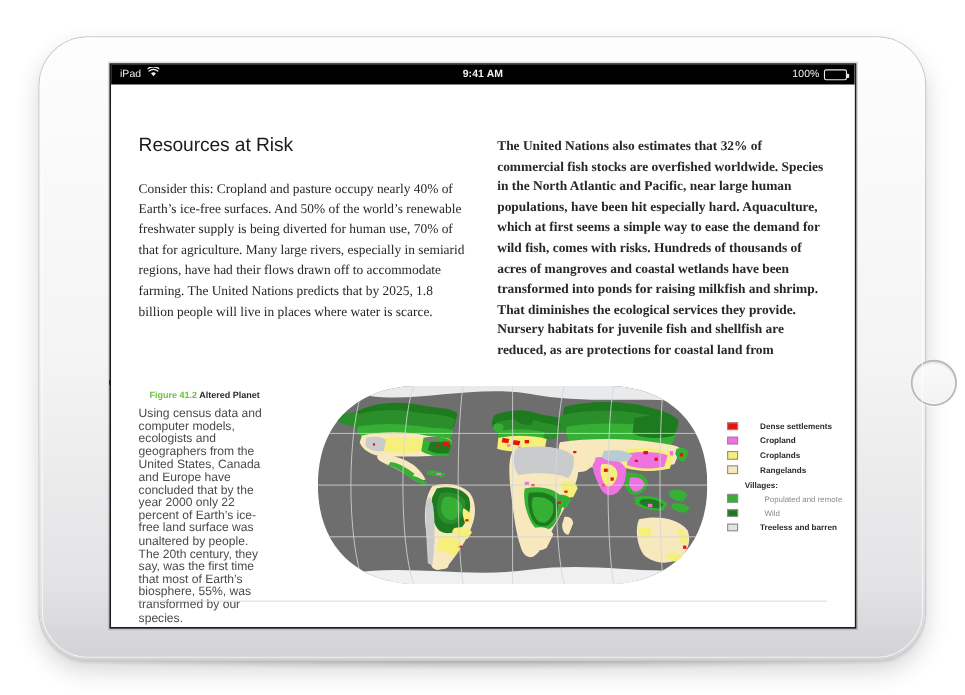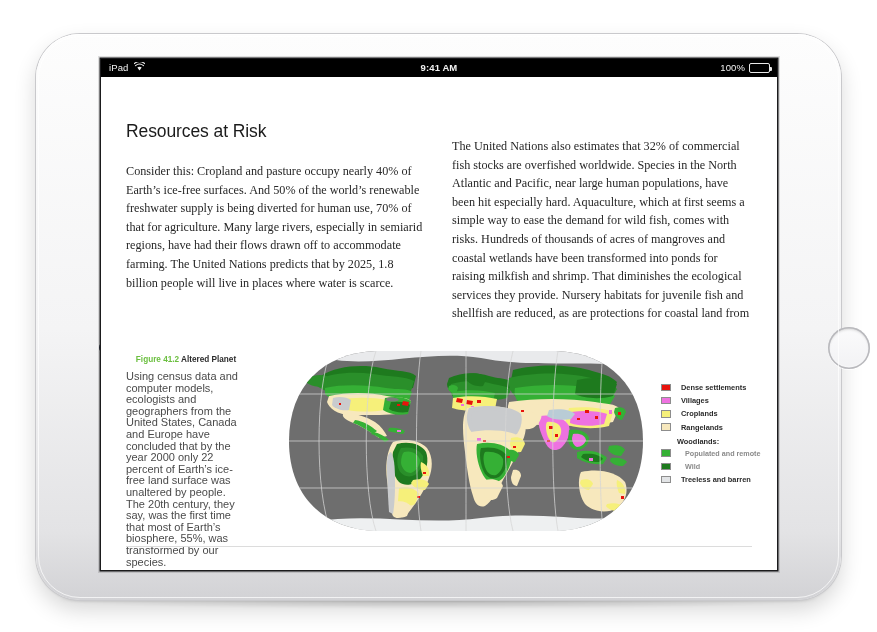--- a/index.html
+++ b/index.html
@@ -181,21 +181,21 @@
   }
 
   .body-text {
     font-family: "Liberation Serif", serif;
     font-size: 12.2px;
     line-height: 18.6px;
     color: #272727;
     margin: 0;
     text-align: left;
   }
-  .col-right .body-text { margin-top: 16px; }
+  .col-right .body-text { margin-top: 2px; font-weight: bold; }
 
   
   .figure {
     position: absolute;
     left: 25px;
     top: 277px;
     width: 626px;
     height: 180px;
   }
 
@@ -233,21 +233,21 @@
   
   .legend {
     position: absolute;
     left: 535px;
     top: 29px;
     width: 110px;
   }
   .legend-row {
     display: flex;
     align-items: center;
-    gap: 10px;
+    gap: 20px;
     margin-bottom: 4.2px;
     height: 9px;
   }
   .swatch {
     width: 10px;
     height: 7.5px;
     border: 1px solid #8d8d8d;
     box-sizing: border-box;
     flex: 0 0 auto;
   }
@@ -259,21 +259,21 @@
     white-space: nowrap;
   }
   .legend-group-head {
     font-size: 7.4px;
     font-weight: bold;
     color: #2b2b2b;
     margin: 5px 0 3px 16px;
     line-height: 9px;
   }
   .legend-sub .legend-label {
-    font-weight: bold;
+    font-weight: normal;
     color: #8a8a8a;
     font-size: 7.2px;
     margin-left: 4px;
   }
 
   
   .footer-rule {
     position: absolute;
     left: 25px;
     top: 469px;
@@ -534,34 +534,34 @@
 
         <div class="legend">
 
           <div class="legend-row">
             <span class="swatch" style="background:#e8130c"></span>
             <span class="legend-label">Dense settlements</span>
           </div>
 
           <div class="legend-row">
             <span class="swatch" style="background:#ee72e0"></span>
-            <span class="legend-label">Villages</span>
+            <span class="legend-label">Cropland</span>
           </div>
 
           <div class="legend-row">
             <span class="swatch" style="background:#f6f07a"></span>
             <span class="legend-label">Croplands</span>
           </div>
 
           <div class="legend-row">
             <span class="swatch" style="background:#f7e8bd"></span>
             <span class="legend-label">Rangelands</span>
           </div>
 
-          <div class="legend-group-head">Woodlands:</div>
+          <div class="legend-group-head">Villages:</div>
 
           <div class="legend-row legend-sub">
             <span class="swatch" style="background:#35b035"></span>
             <span class="legend-label">Populated and remote</span>
           </div>
 
           <div class="legend-row legend-sub">
             <span class="swatch" style="background:#1e7a1e"></span>
             <span class="legend-label">Wild</span>
           </div>

